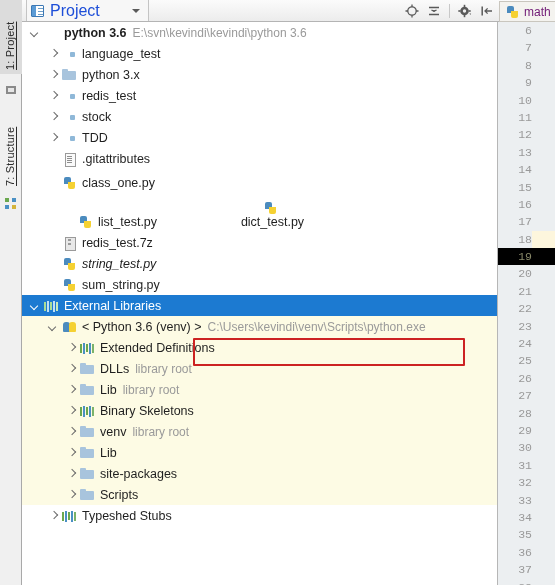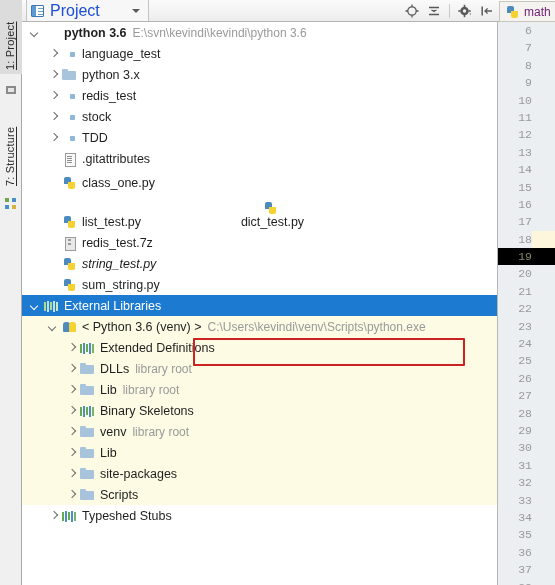--- a/index.html
+++ b/index.html
@@ -321,21 +321,21 @@
       <div class="row" style="padding-left: 26px; align-items: flex-end;">
         <span class="arrow none"></span>
         <span class="ico py"></span>
         <span class="name">class_one.py</span>
       </div>
       <div class="row" style="padding-left: 26px; flex-direction: column;">
         <span class="arrow none"></span>
         <span class="ico py"></span>
         <span class="name">dict_test.py</span>
       </div>
-      <div class="row" style="padding-left: 26px;">
+      <div class="row" style="padding-left: 26px; margin-left: 16px;">
         <span class="arrow none"></span>
         <span class="ico py"></span>
         <span class="name">list_test.py</span>
       </div>
       <div class="row" style="padding-left: 26px;">
         <span class="arrow none"></span>
         <span class="ico zip"></span>
         <span class="name">redis_test.7z</span>
       </div>
       <div class="row" style="padding-left: 26px; font-style: italic;">

